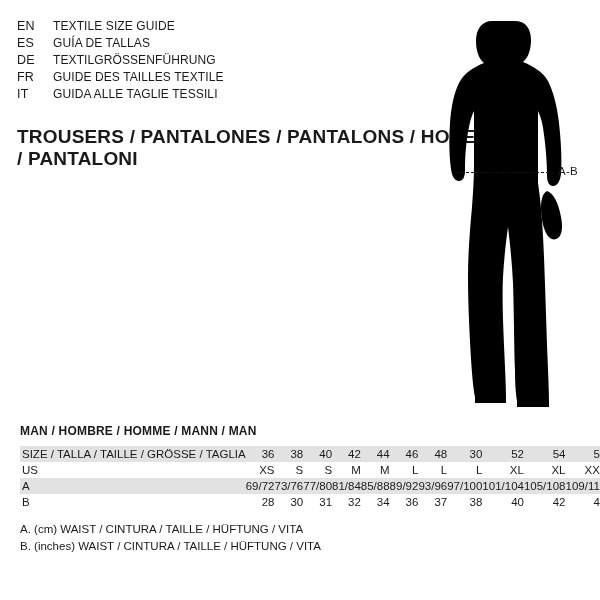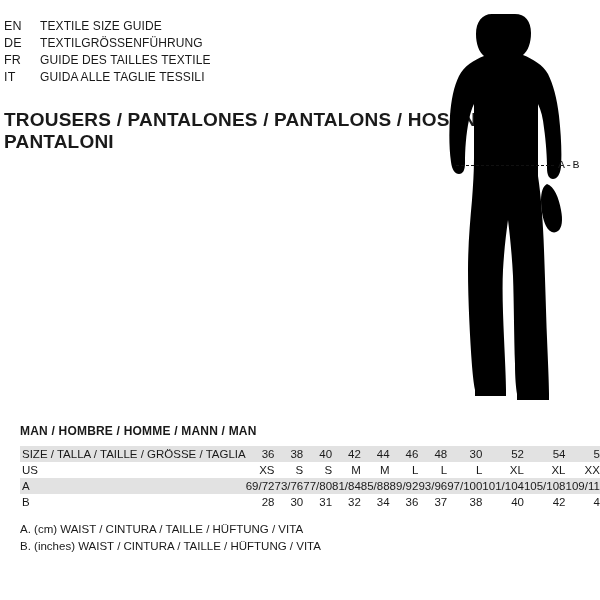--- a/index.html
+++ b/index.html
@@ -13,21 +13,21 @@
     font-family: "Liberation Sans", sans-serif;
     color: #1a1a1a;
     position: relative;
     overflow: hidden;
   }
   .page {
     position: relative;
     width: 510px;
     height: 600px;
     box-sizing: border-box;
-    padding: 18px 20px 0 4px;
+    padding: 18px 20px 0 17px;
   }
 
   
   .lang-list {
     width: 330px;
   }
   .lang-row {
     display: flex;
     align-items: baseline;
     margin-bottom: 1px;
@@ -48,24 +48,23 @@
     margin-top: 24px;
     font-size: 19px;
     font-weight: bold;
     letter-spacing: 0.2px;
   }
 
   
   .figure-wrap {
     position: absolute;
     left: 400px;
-    top: 8px;
+    top: 15px;
     width: 190px;
     height: 400px;
-    font-family: Liberation Mono, monospace;
   }
   .figure-svg {
     position: absolute;
     left: 30px;
     top: 0;
   }
   .ab-line {
     position: absolute;
     left: 56px;
     top: 157px;
@@ -128,20 +127,24 @@
 </style>
 </head>
 <body>
 
 <div class="page">
 
   <div class="lang-list">
     <div class="lang-row">
       <span class="lang-code">EN</span>
       <span class="lang-text">TEXTILE SIZE GUIDE</span>
+    </div>
+    <div class="lang-row">
+      <span class="lang-code">ES</span>
+      <span class="lang-text">GUÍA DE TALLAS</span>
     </div>
     <div class="lang-row">
       <span class="lang-code">DE</span>
       <span class="lang-text">TEXTILGRÖSSENFÜHRUNG</span>
     </div>
     <div class="lang-row">
       <span class="lang-code">FR</span>
       <span class="lang-text">GUIDE DES TAILLES TEXTILE</span>
     </div>
     <div class="lang-row">

